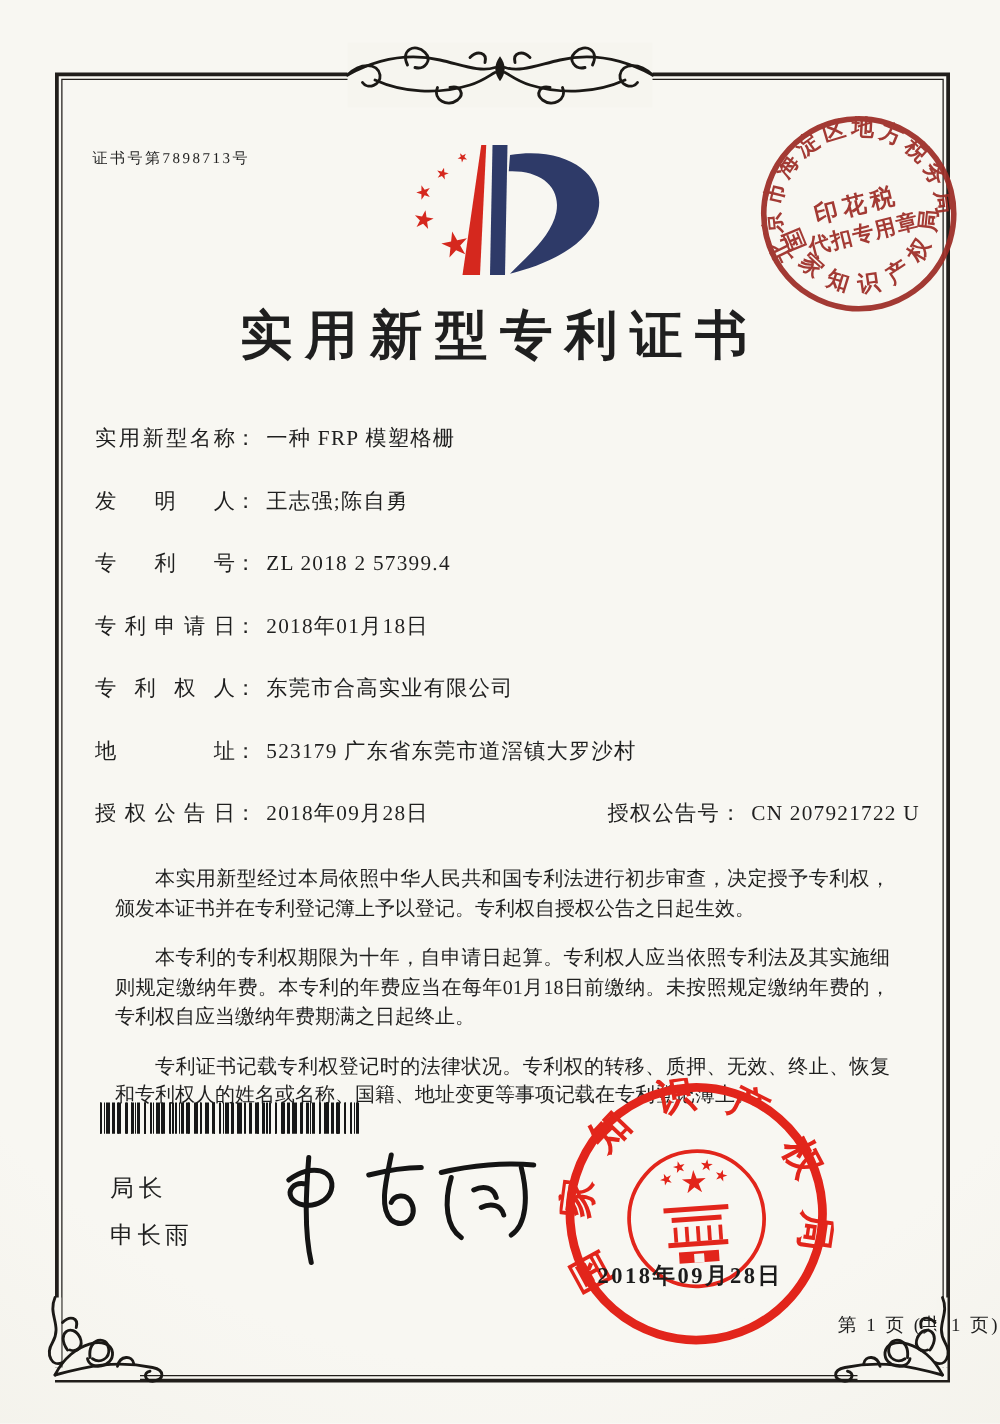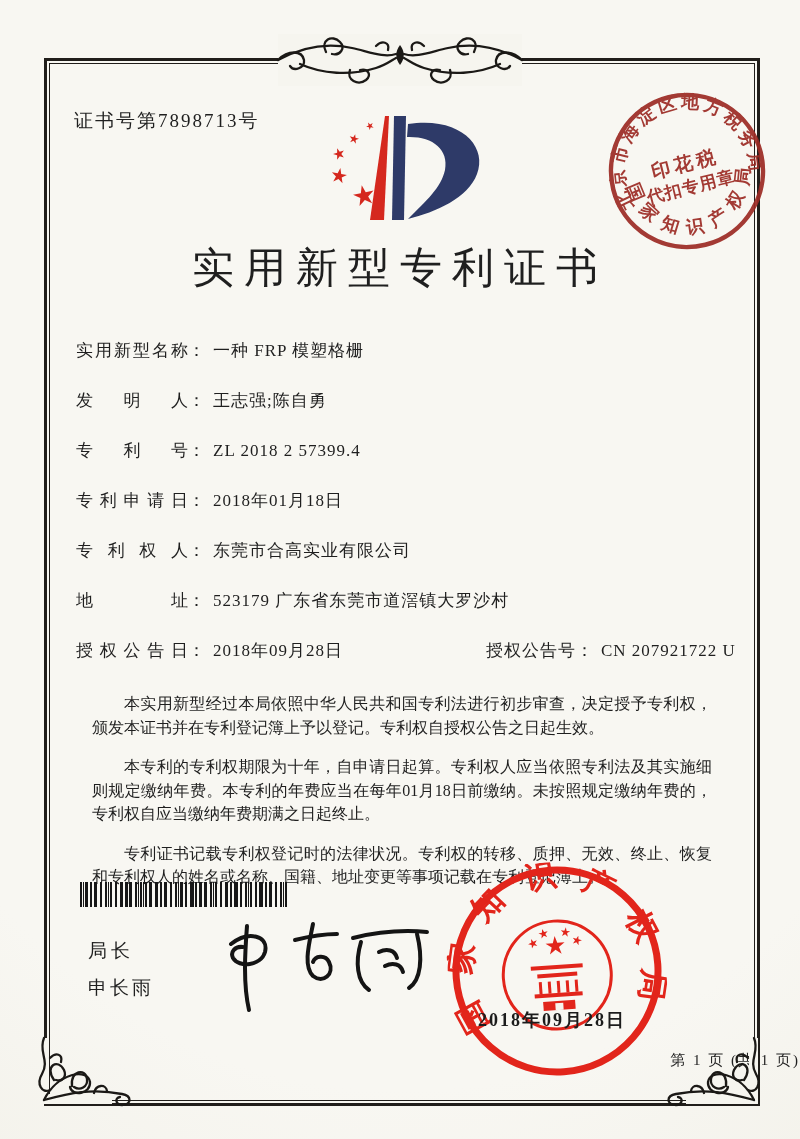--- a/index.html
+++ b/index.html
@@ -6,24 +6,24 @@
   body{
     width:800px;height:1139px;position:relative;overflow:hidden;
     background:radial-gradient(130% 105% at 50% 38%, #f8f7f2 55%, #edebe1 100%);
     font-family:"Liberation Serif","DejaVu Serif",serif;
     color:#1f1f1f;
   }
   .abs{position:absolute;}
   
   .frame{left:44px;top:58px;width:710px;height:1042px;border:3px solid #211e1b;}
   .frame::after{content:"";position:absolute;inset:2px;border:1px solid #211e1b;}
-  .cert-no{left:74px;top:108px;font-size:19px;letter-spacing:2px;}
+  .cert-no{left:74px;top:118px;font-size:12px;letter-spacing:2px;}
   .logo{left:308px;top:112px;}
   .stamp{left:602px;top:86px;width:170px;height:170px;transform:rotate(-14deg);opacity:.92;}
-  .title{left:0;right:0;top:240px;text-align:center;font-size:42px;font-weight:normal;letter-spacing:10px;}
+  .title{left:0;right:0;top:240px;text-align:center;font-size:42px;font-weight:bold;letter-spacing:10px;}
   .fields{left:76px;top:341px;width:660px;font-size:17px;}
   .field-row{margin-bottom:31px;position:relative;line-height:19px;}
   .flabel{display:inline-block;width:112px;text-align:justify;text-align-last:justify;text-justify:inter-character;vertical-align:top;}
   .colon{display:inline-block;margin-right:8px;}
   .fvalue{letter-spacing:1px;text-align:right;}
   .grant-col{position:absolute;left:378px;top:0;white-space:nowrap;margin-left:32px;}
   .grant-col .nlabel{letter-spacing:1px;}
   .paragraphs{left:76px;top:676px;width:652px;font-size:16px;line-height:23.5px;text-align:justify;}
   .paragraphs p{margin:16px;text-indent:2em;}
   .barcode{left:80px;top:882px;width:208px;height:25px;

